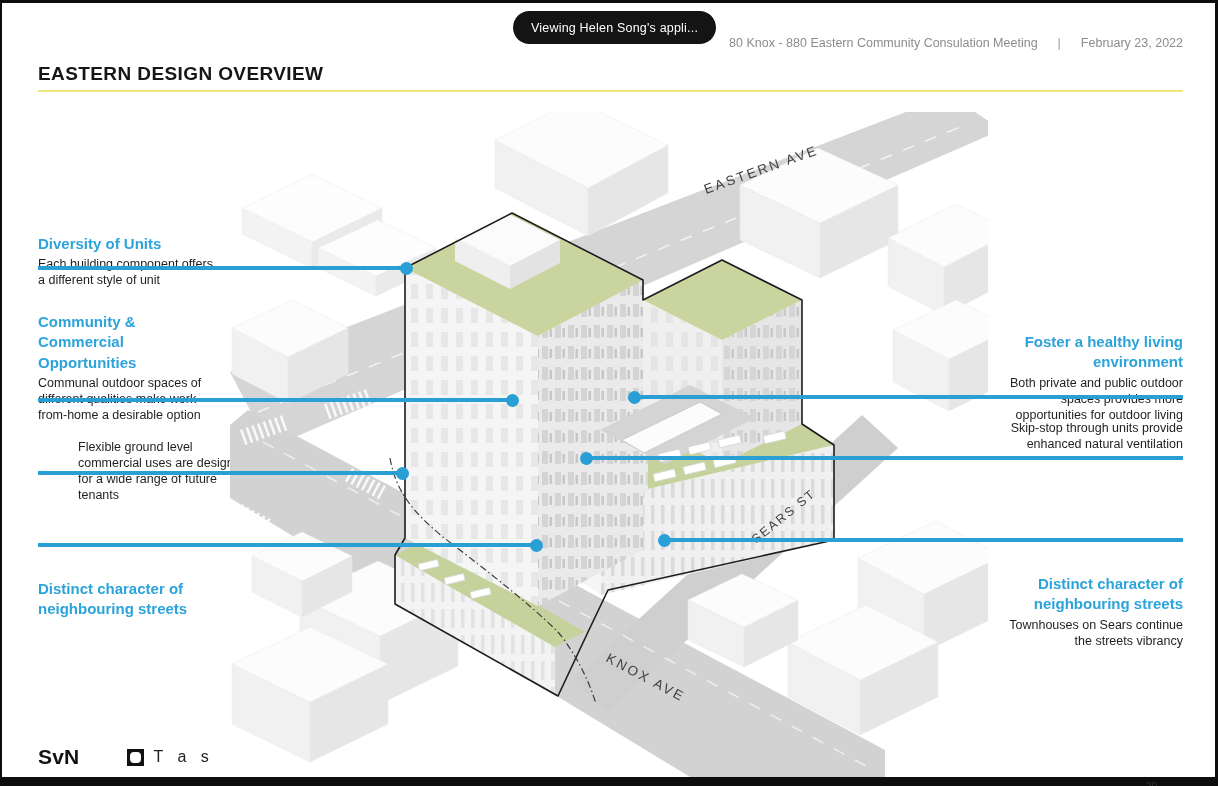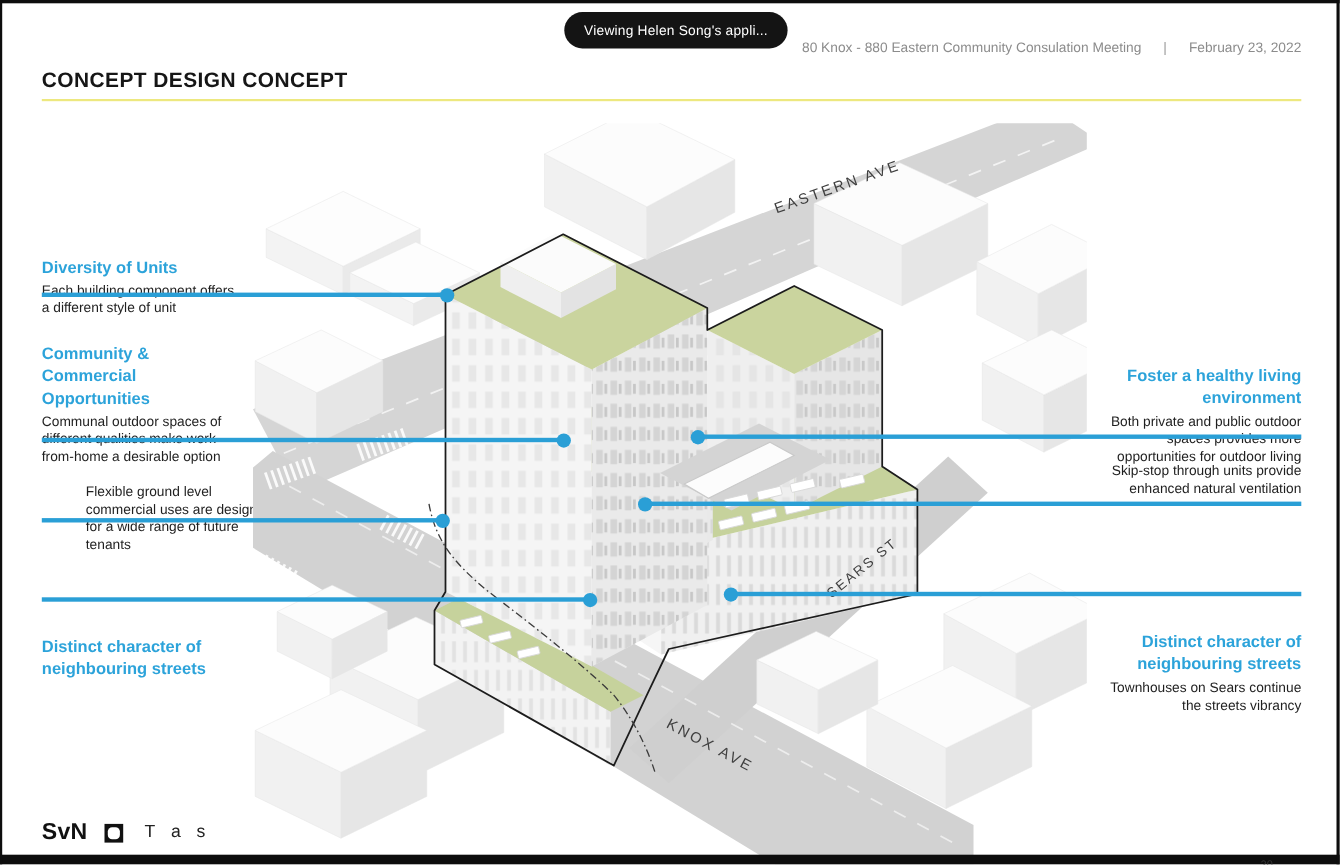--- a/index.html
+++ b/index.html
@@ -47,21 +47,21 @@
 
   
   .illus { position:absolute; left:228px; top:112px; width:760px; height:674px; z-index:5; }
   .illus svg { display:block; }
   .street-label { font-size:13.5px; letter-spacing:2.5px; fill:#3f3f3f; font-weight:500; }
   .street-label.small { font-size:12.5px; letter-spacing:2px; }
 
   
   .footer-logos { position:absolute; left:38px; top:745px; display:flex; align-items:center; gap:16px; z-index:55; }
   .svn-logo { font-size:21px; font-weight:800; color:#111; letter-spacing:.2px; }
-  .tas-wrap { display:flex; align-items:center; gap:19px; }
+  .tas-wrap { display:flex; align-items:center; gap:9px;margin-left:32px; }
   .tas-square { width:17px; height:17px; background:#111; position:relative; }
   .tas-square::after { content:""; position:absolute; left:3px; top:3px; right:3px; bottom:3px;
                        background:#fff; border-radius:4px; }
   .tas-text { font-size:16px; color:#222; letter-spacing:5px; font-weight:400; }
   .page-number { position:absolute; left:1146px; top:747px; font-size:10px; color:#333; z-index:55;margin-top:34px; }
 </style>
 </head>
 <body>
 
 <div class="frame-top"></div>
@@ -72,21 +72,21 @@
 <div class="pill">
   <span>Viewing Helen Song's appli...</span>
 </div>
 
 <div class="header-meta">
   <span>80 Knox - 880 Eastern Community Consulation Meeting</span>
   <span class="sep">|</span>
   <span>February 23, 2022</span>
 </div>
 
-<div class="slide-title">CONCEPT DESIGN CONCEPT</div>
+<div class="slide-title">EASTERN DESIGN OVERVIEW</div>
 <div class="title-underline"></div>
 
 <div class="illus">
 <svg width="760" height="674" viewBox="0 0 760 674" xmlns="http://www.w3.org/2000/svg">
   <defs>
     <pattern id="winA" width="13" height="21" patternUnits="userSpaceOnUse">
       <rect x="2" y="3" width="6" height="13" fill="#d2d2d2"></rect>
       <rect x="9.5" y="6" width="2.5" height="9" fill="#c3c3c3"></rect>
     </pattern>
     <pattern id="winB" width="15" height="24" patternUnits="userSpaceOnUse">

